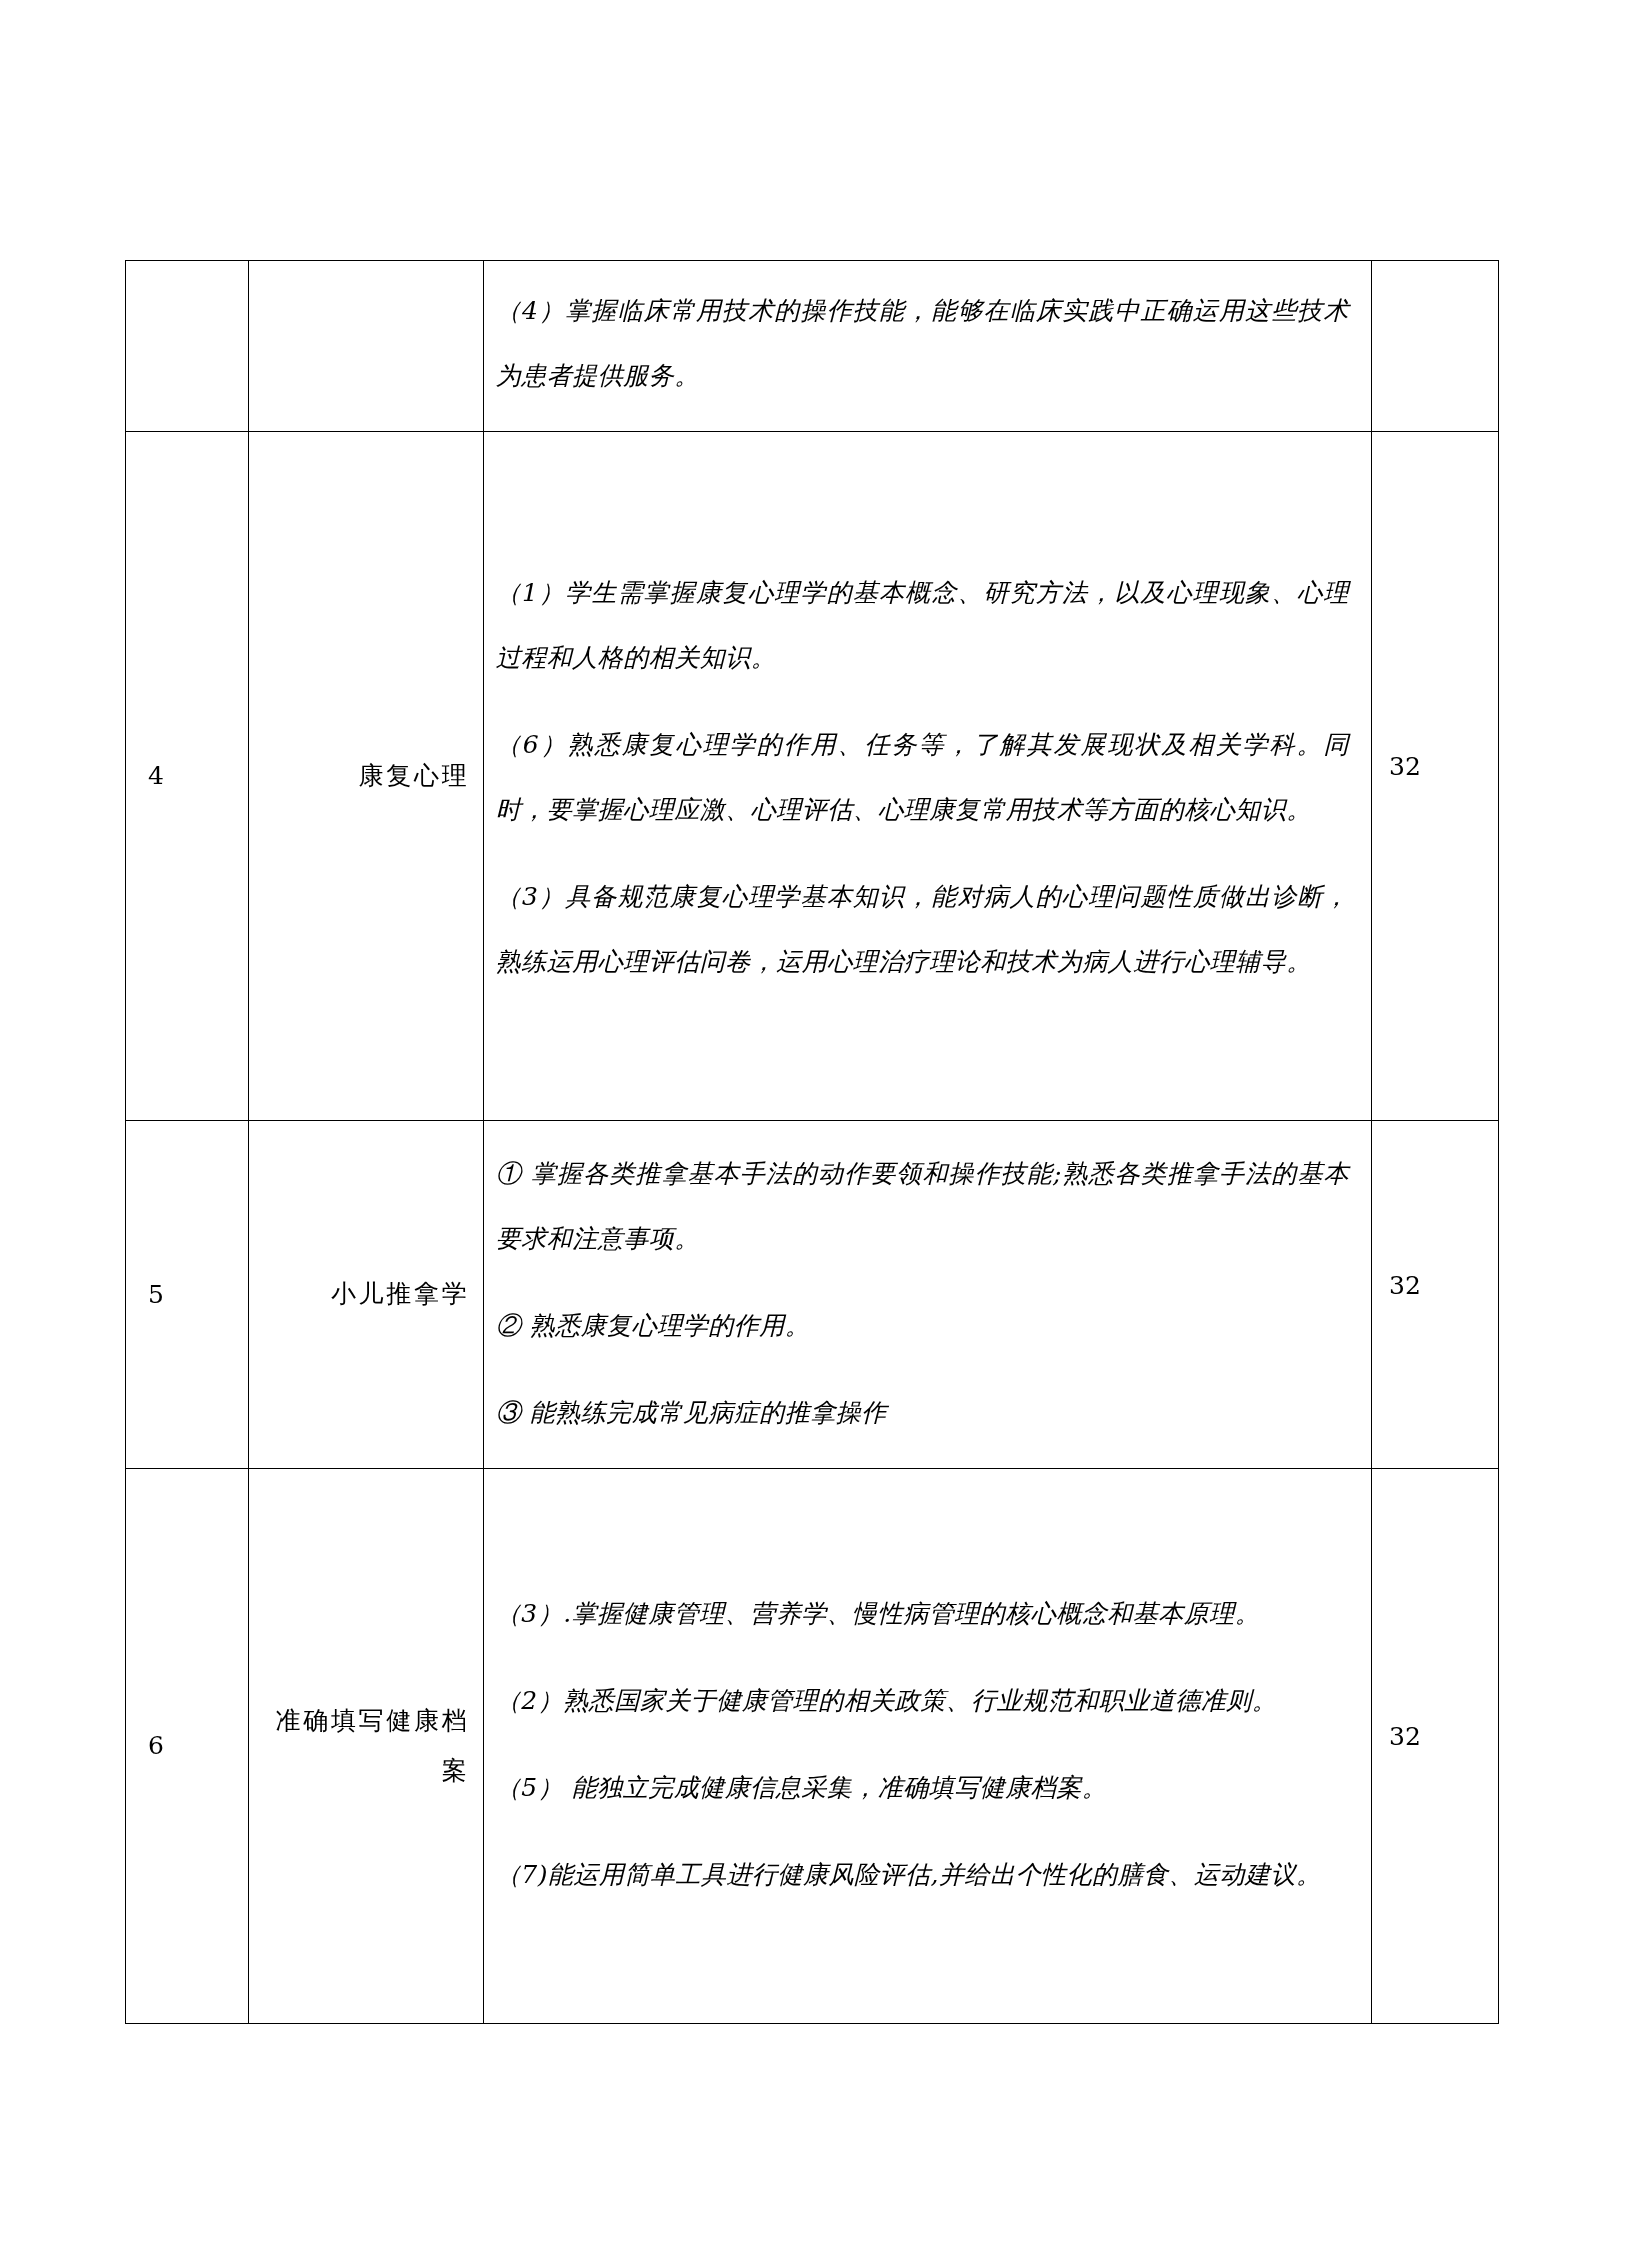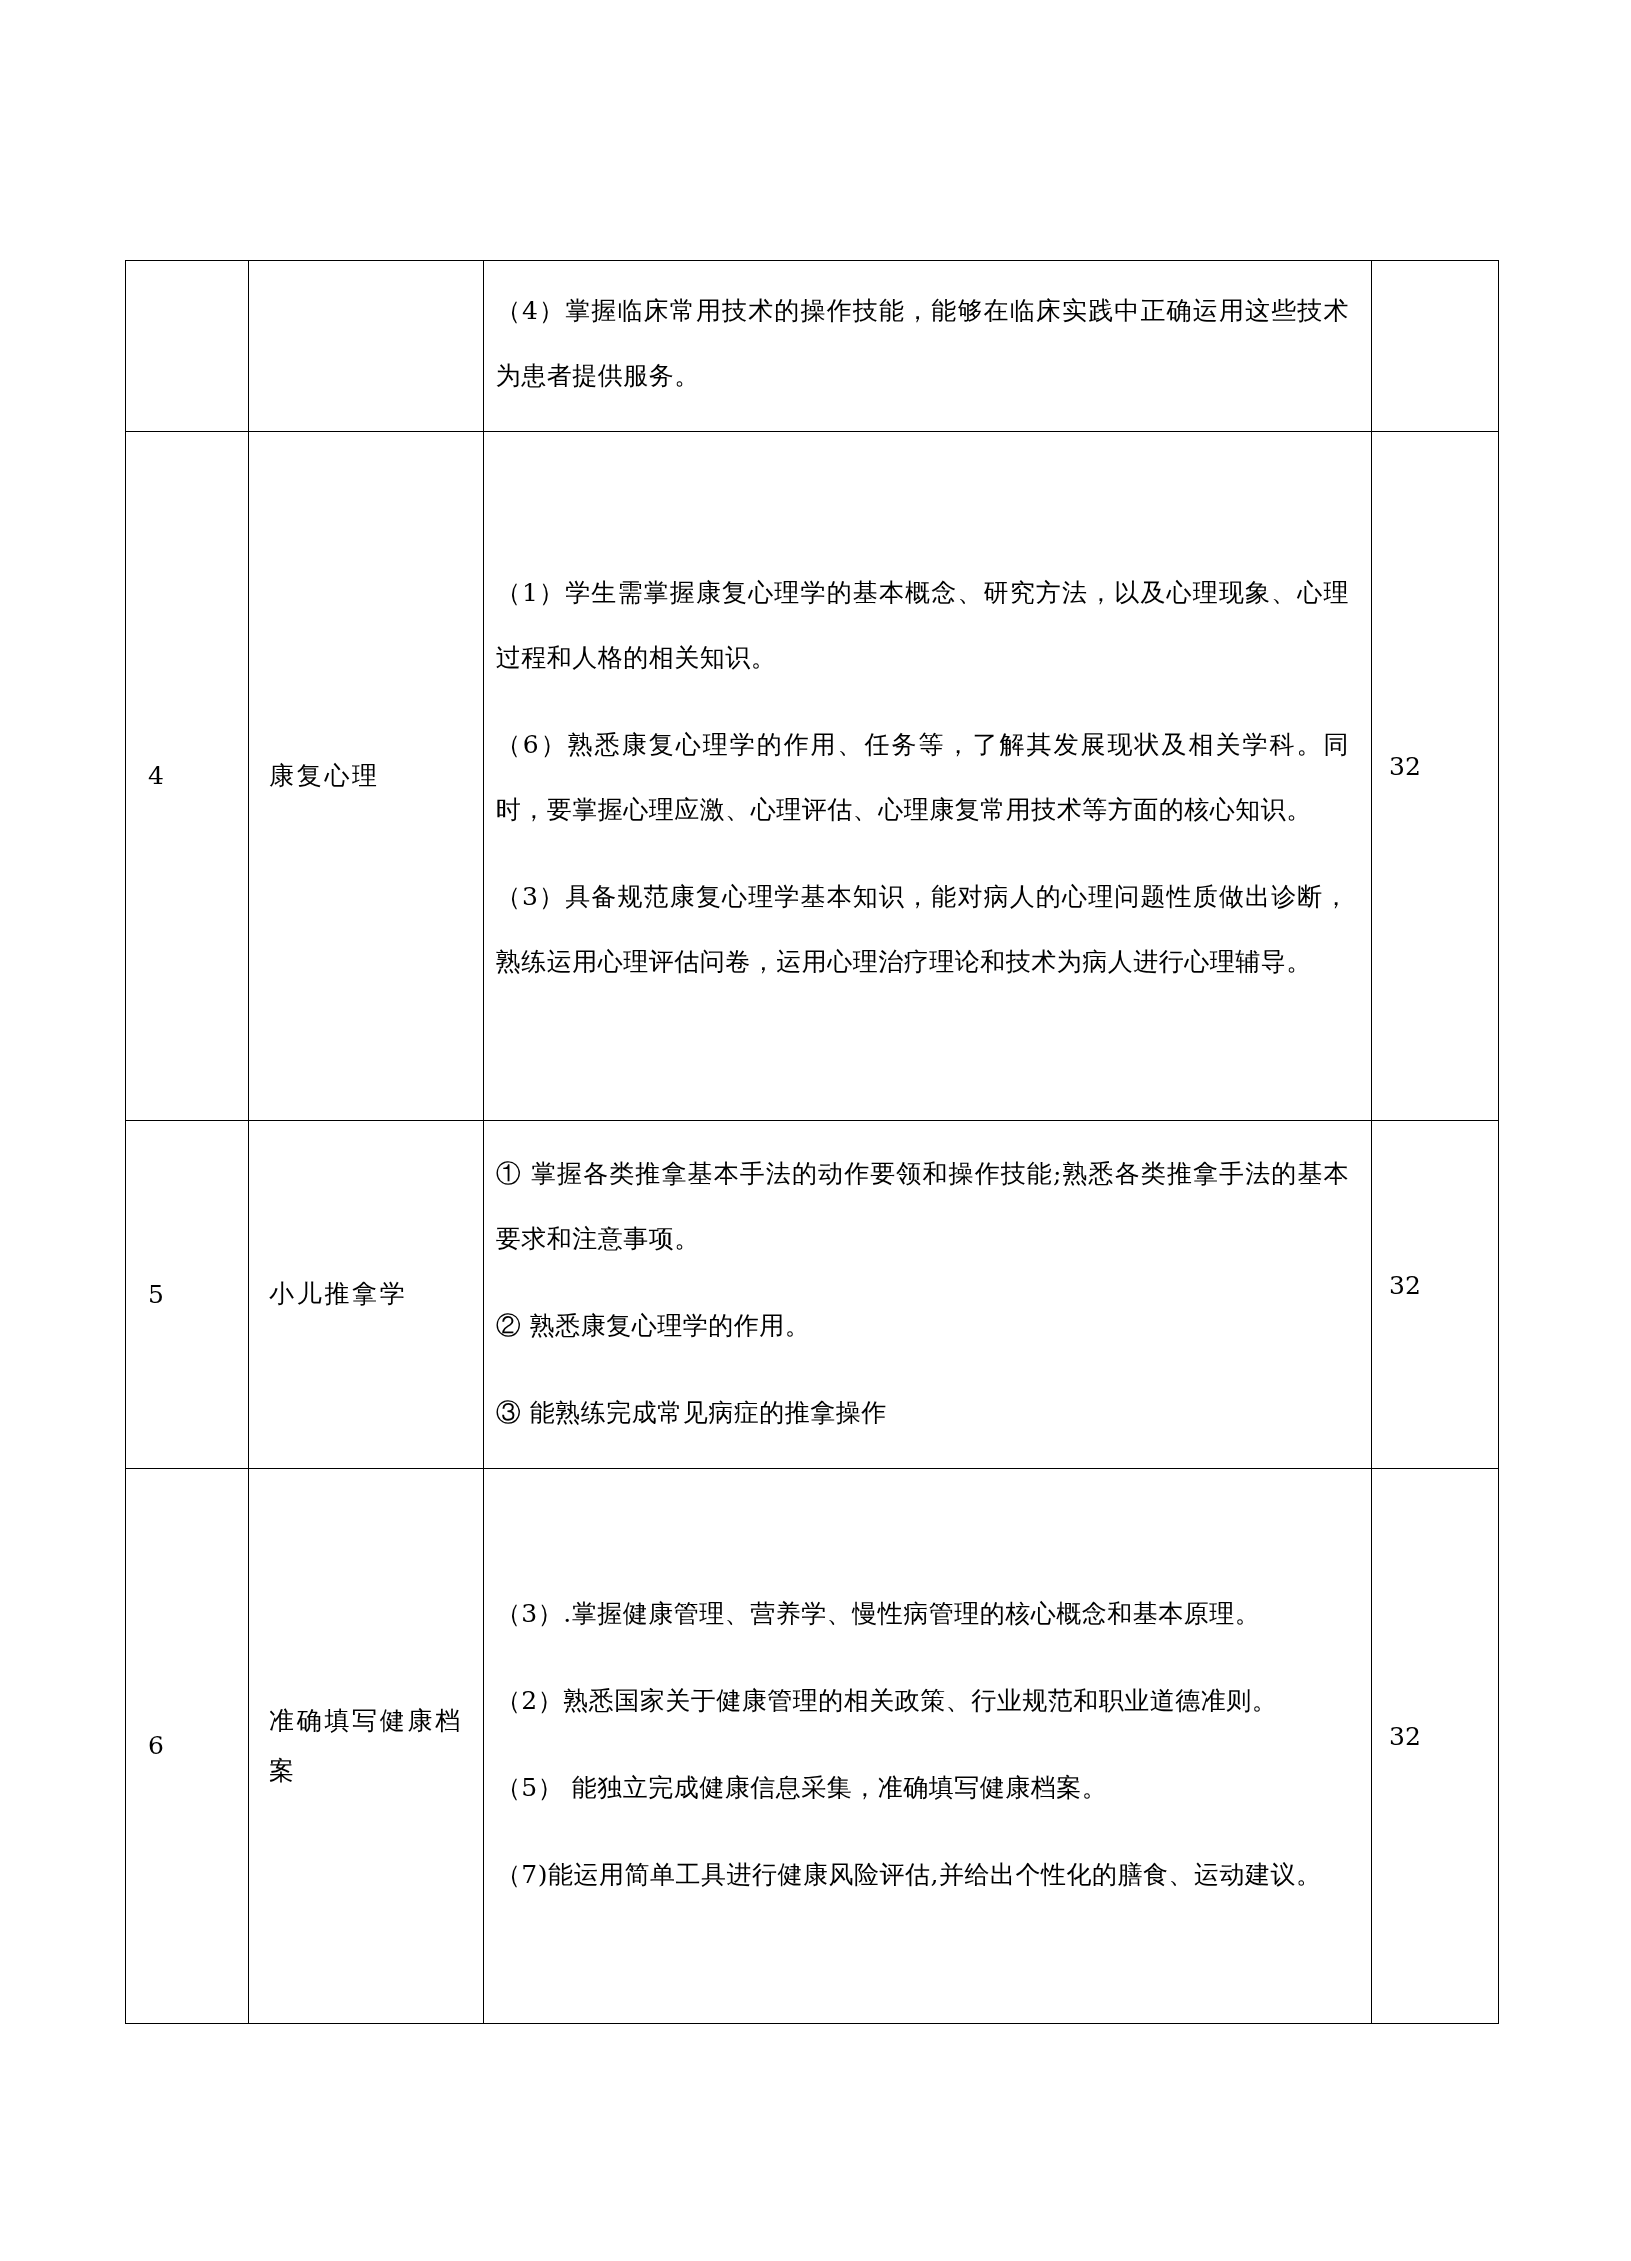--- a/index.html
+++ b/index.html
@@ -14,25 +14,25 @@
     border: 1.8px solid #000;
     vertical-align: middle;
     padding: 0;
     font-size: 25px;
   }
   col.c-no { width: 123px; }
   col.c-name { width: 235px; }
   col.c-goal { width: 888px; }
   col.c-hours { width: 127px; }
   td.no { padding-left: 22px !important; font-family: "DejaVu Serif", serif; font-size: 23.5px; }
-  td.name { padding-left: 20px !important; padding-right: 13.6px !important; line-height: 50px; letter-spacing: 2.7px; }
+  td.name { padding-left: 20px !important; padding-right: 13.6px !important; line-height: 50px; letter-spacing: 2.7px; text-align: right; }
   td.hours { padding-left: 17px !important; vertical-align: middle; }
   td.hours span { display: block; margin-top: -18px; }
   td.goal { padding: 22.6px 17px 22.6px 11.8px !important; vertical-align: top; }
-  .para { line-height: 65px; margin: 0 5px 22px 0; text-align: justify; letter-spacing: 0.5px; }
+  .para { line-height: 65px; margin: 0 5px 22px 0; text-align: justify; letter-spacing: 0.5px; font-style: italic; }
   .para:last-child { margin-bottom: 0; }
   tr.r1 { height: 152px; }
   tr.r4 { height: 689px; }
   tr.r5 { height: 340px; }
   tr.r6 { height: 555px; }
   tr.r1 td.goal { padding-top: 17px !important; }
   tr.r4 td.goal { padding-top: 25px !important; }
   tr.r5 td.goal { padding-top: 20.4px !important; }
   tr.r6 td.goal { padding-top: 20.4px !important; }
 </style>

